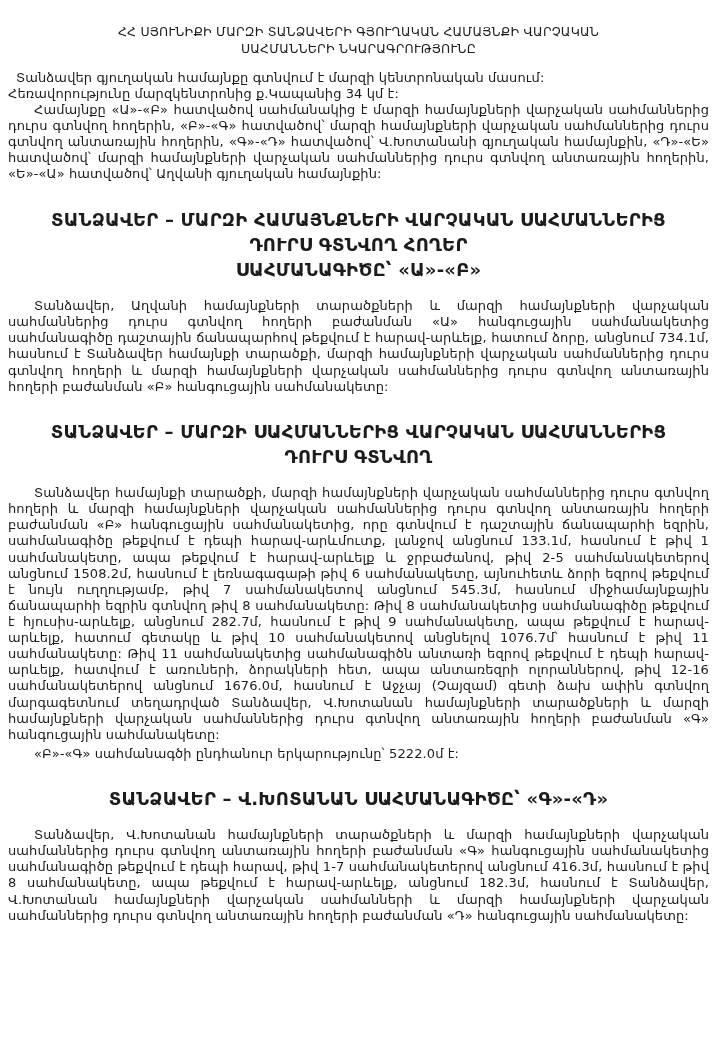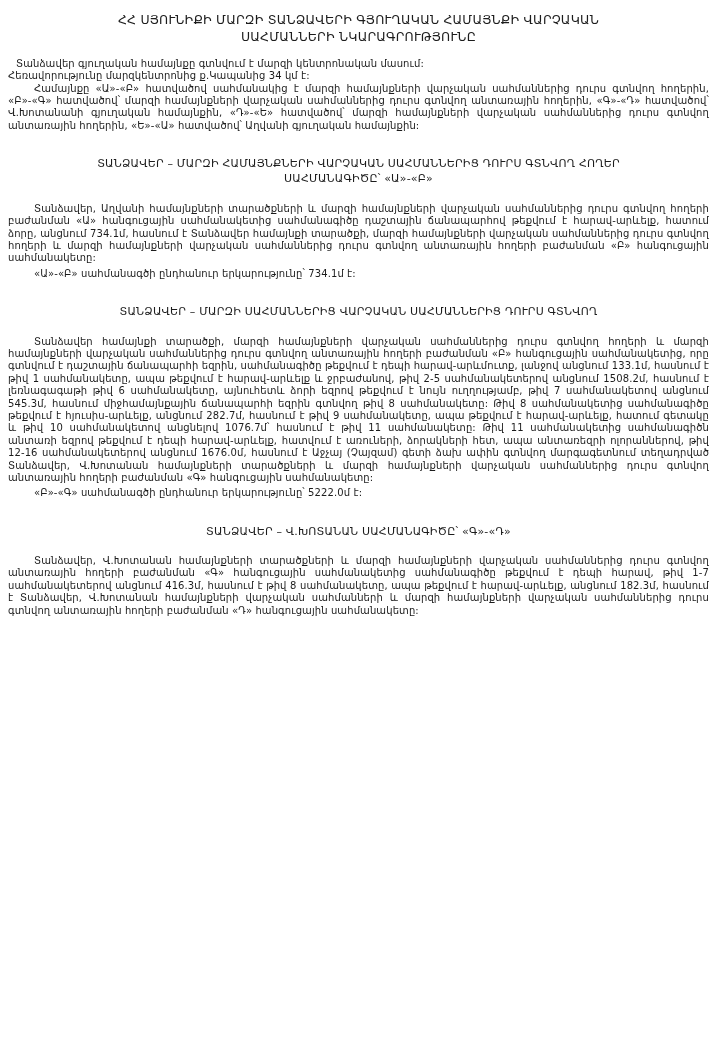--- a/index.html
+++ b/index.html
@@ -9,44 +9,44 @@
     }
     body {
       width: 717px;
       font-family: "DejaVu Sans", "Liberation Sans", sans-serif;
       color: #1c1c1c;
     }
     .page {
       width: 717px;
       min-height: 1040px;
       box-sizing: border-box;
-      padding: 12px 8px 10px 8px;
+      padding: 24px 8px 10px 8px;
       background: #ffffff;
     }
     .doc-title {
       font-size: 12.5px;
       font-weight: normal;
       text-align: center;
       margin: 0 30px 12px 30px;
       line-height: 1.35;
       letter-spacing: 0.2px;
     }
     .doc-title .tline { display: block; }
     .body-text {
-      font-size: 10px;
+      font-size: 13px;
       line-height: 1.24;
       text-align: justify;
       margin: 0;
       letter-spacing: 0.1px;
     }
     .indent { text-indent: 26px; }
     .small-indent { text-indent: 8px; }
     .section-heading {
-      font-size: 11px;
-      font-weight: normal;
+      font-size: 18px;
+      font-weight: bold;
       text-align: center;
       margin: 24px 40px 16px 40px;
       line-height: 1.4;
       letter-spacing: 0.2px;
     }
     .section-heading .hline { display: block; }
     .length-line { margin-top: 3px; }
     .section { margin: 0; }
   </style>
 </head>
@@ -62,21 +62,20 @@
   <p class="body-text small-indent">Տանձավեր գյուղական համայնքը գտնվում է մարզի կենտրոնական մասում:</p>
   <p class="body-text">Հեռավորությունը մարզկենտրոնից ք.Կապանից  34 կմ է:</p>
   <p class="body-text indent">Համայնքը «Ա»-«Բ» հատվածով սահմանակից է մարզի համայնքների վարչական սահմաններից դուրս գտնվող հողերին, «Բ»-«Գ» հատվածով՝ մարզի համայնքների վարչական սահմաններից դուրս գտնվող անտառային հողերին, «Գ»-«Դ» հատվածով՝ Վ.Խոտանանի գյուղական համայնքին, «Դ»-«Ե» հատվածով՝ մարզի համայնքների վարչական սահմաններից դուրս գտնվող անտառային հողերին, «Ե»-«Ա» հատվածով՝ Աղվանի գյուղական համայնքին:</p>
 
   <section class="section">
     <h2 class="section-heading">
       <span class="hline">ՏԱՆՁԱՎԵՐ – ՄԱՐԶԻ ՀԱՄԱՅՆՔՆԵՐԻ ՎԱՐՉԱԿԱՆ ՍԱՀՄԱՆՆԵՐԻՑ ԴՈՒՐՍ ԳՏՆՎՈՂ ՀՈՂԵՐ</span>
       <span class="hline">ՍԱՀՄԱՆԱԳԻԾԸ՝  «Ա»-«Բ»</span>
     </h2>
     <p class="body-text indent">Տանձավեր, Աղվանի համայնքների տարածքների և մարզի համայնքների վարչական սահմաններից դուրս գտնվող հողերի բաժանման «Ա» հանգուցային սահմանակետից սահմանագիծը դաշտային ճանապարհով թեքվում է հարավ-արևելք, հատում ձորը, անցնում 734.1մ, հասնում է Տանձավեր համայնքի տարածքի, մարզի համայնքների վարչական սահմաններից դուրս գտնվող հողերի և մարզի համայնքների վարչական սահմաններից դուրս գտնվող անտառային հողերի բաժանման «Բ» հանգուցային սահմանակետը:</p>
-    <p class="body-text indent length-line">«Ա»-«Բ» սահմանագծի ընդհանուր երկարությունը՝  734.1մ է:</p>
   </section>
 
   <section class="section">
     <h2 class="section-heading">
       <span class="hline">ՏԱՆՁԱՎԵՐ – ՄԱՐԶԻ ՍԱՀՄԱՆՆԵՐԻՑ ՎԱՐՉԱԿԱՆ ՍԱՀՄԱՆՆԵՐԻՑ ԴՈՒՐՍ ԳՏՆՎՈՂ</span>
     </h2>
     <p class="body-text indent">Տանձավեր համայնքի տարածքի, մարզի համայնքների վարչական սահմաններից դուրս գտնվող հողերի և մարզի համայնքների վարչական սահմաններից դուրս գտնվող անտառային հողերի բաժանման «Բ» հանգուցային սահմանակետից, որը գտնվում է դաշտային ճանապարհի եզրին, սահմանագիծը թեքվում է դեպի հարավ-արևմուտք, լանջով անցնում 133.1մ, հասնում է թիվ 1 սահմանակետը, ապա թեքվում է հարավ-արևելք և ջրբաժանով, թիվ 2-5 սահմանակետերով անցնում 1508.2մ, հասնում է լեռնագագաթի թիվ 6 սահմանակետը, այնուհետև ձորի եզրով թեքվում է նույն ուղղությամբ, թիվ 7 սահմանակետով անցնում 545.3մ, հասնում միջհամայնքային ճանապարհի եզրին գտնվող թիվ 8 սահմանակետը: Թիվ 8 սահմանակետից սահմանագիծը թեքվում է հյուսիս-արևելք, անցնում 282.7մ, հասնում է թիվ 9 սահմանակետը, ապա թեքվում է հարավ-արևելք, հատում գետակը և թիվ 10 սահմանակետով  անցնելով 1076.7մ՝ հասնում է թիվ 11 սահմանակետը: Թիվ 11 սահմանակետից սահմանագիծն անտառի եզրով թեքվում է դեպի հարավ-արևելք, հատվում է առուների, ձորակների հետ, ապա անտառեզրի ոլորաններով, թիվ 12-16 սահմանակետերով անցնում 1676.0մ, հասնում է Աջչայ (Չայզամ) գետի ձախ ափին գտնվող մարգագետնում տեղադրված Տանձավեր, Վ.Խոտանան համայնքների տարածքների և մարզի համայնքների վարչական սահմաններից դուրս  գտնվող անտառային հողերի բաժանման «Գ» հանգուցային սահմանակետը:</p>
     <p class="body-text indent length-line">«Բ»-«Գ» սահմանագծի ընդհանուր երկարությունը՝  5222.0մ է:</p>
   </section>
 

